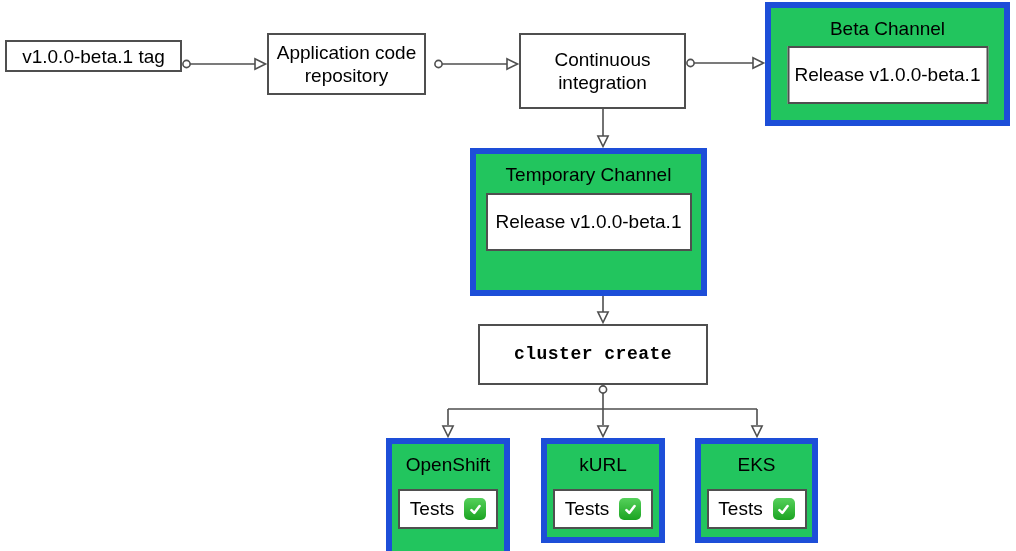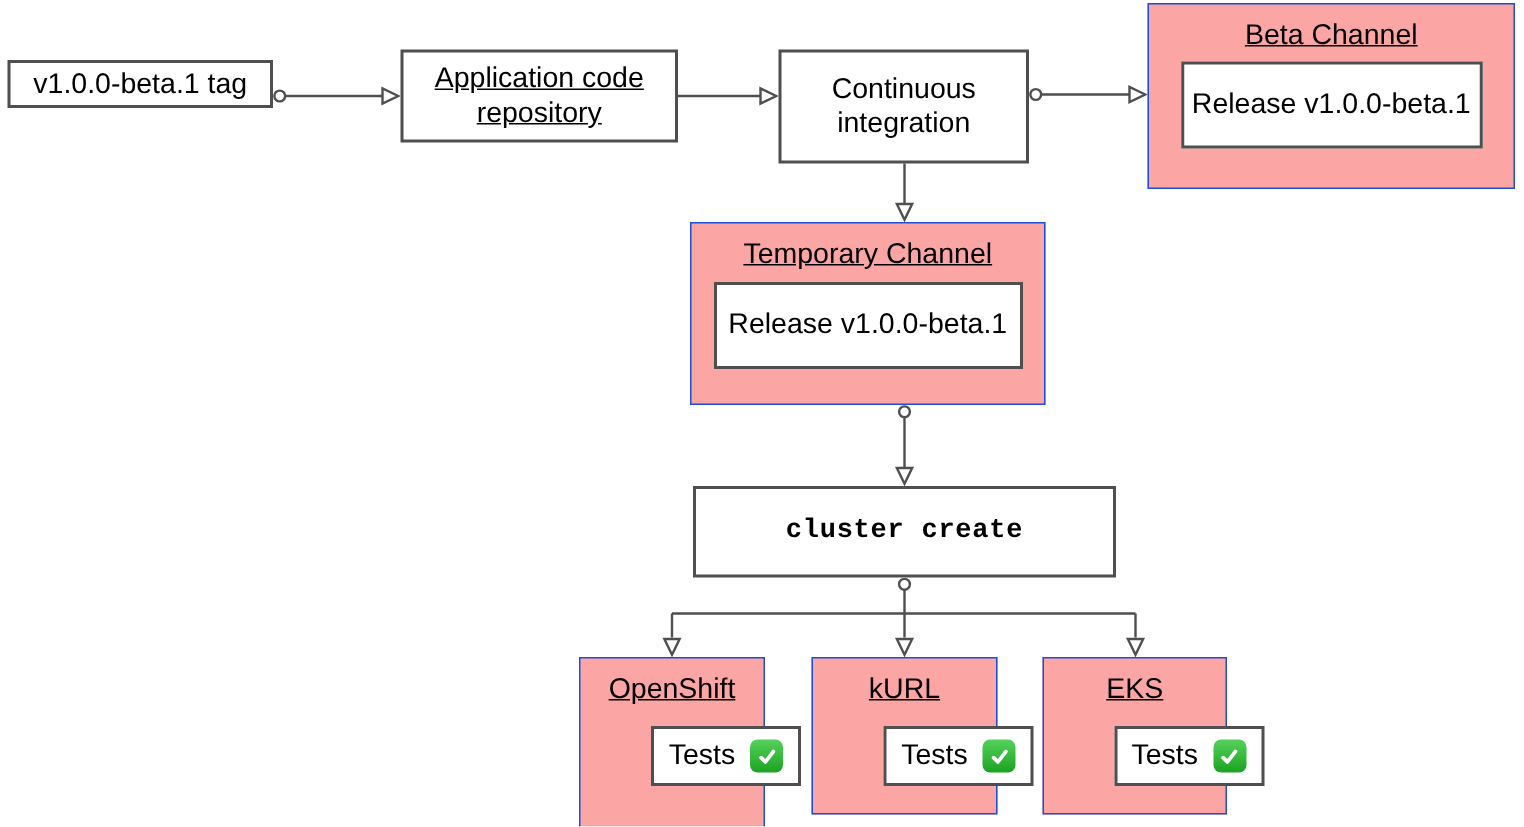--- a/index.html
+++ b/index.html
@@ -34,45 +34,43 @@
     line-height: 23px;
   }
   .node.mono {
     font-family: "Liberation Mono", "DejaVu Sans Mono", monospace;
     font-weight: bold;
     font-size: 18px;
     letter-spacing: 0.5px;
   }
   .group {
     position: absolute;
-    background: #fca5a5;
-    border: 1px solid #1d4ed8;
+    background: #22c55e;
+    border: 6px solid #1d4ed8;
     box-sizing: border-box;
     text-align: center;
-    text-decoration: underline;
   }
   .group-title {
     margin-top: 9px;
     line-height: 23px;
   }
   .inner {
     position: absolute;
     left: 50%;
     transform: translateX(-50%);
     background: #ffffff;
     border: 2px solid #4f4f4f;
     box-sizing: border-box;
     display: flex;
     align-items: center;
     justify-content: center;
     text-align: center;
   }
   .tests {
     gap: 10px;
-    margin-left: 36px;
   }
   .check {
     width: 22px;
     height: 22px;
     border-radius: 5px;
     background: linear-gradient(180deg, #55d15b 0%, #1ba321 100%);
     display: inline-flex;
     align-items: center;
     justify-content: center;
     flex: 0 0 auto;
@@ -107,43 +105,43 @@
       <path d="M448 436.5 L442.9 426 L453.1 426 Z"></path>
       <path d="M603 436.5 L597.9 426 L608.1 426 Z"></path>
       <path d="M757 436.5 L751.9 426 L762.1 426 Z"></path>
     </g>
   </svg>
 
   <div class="node" style="left:5px; top:40px; width:177px; height:32px;">
     <span>v1.0.0-beta.1 tag</span>
   </div>
 
-  <div class="node" style="left:267px; top:33px; width:185px; height:62px;text-decoration:underline;">
+  <div class="node" style="left:267px; top:33px; width:159px; height:62px;">
     <span>Application code repository</span>
   </div>
 
   <div class="node" style="left:519px; top:33px; width:167px; height:76px;">
     <span>Continuous integration</span>
   </div>
 
   <div class="group" style="left:765px; top:2px; width:245px; height:124px;">
     <div class="group-title">Beta Channel</div>
     <div class="inner" style="top:38px; width:201px; height:58px;">
       <span>Release v1.0.0-beta.1</span>
     </div>
   </div>
 
-  <div class="group" style="left:460px; top:148px; width:237px; height:122px;">
+  <div class="group" style="left:470px; top:148px; width:237px; height:148px;">
     <div class="group-title">Temporary Channel</div>
     <div class="inner" style="top:39px; width:206px; height:58px;">
       <span>Release v1.0.0-beta.1</span>
     </div>
   </div>
 
-  <div class="node mono" style="left:462px; top:324px; width:282px; height:61px;">
+  <div class="node mono" style="left:478px; top:324px; width:230px; height:61px;">
     <span>cluster create</span>
   </div>
 
   <div class="group" style="left:386px; top:438px; width:124px; height:133px;">
     <div class="group-title">OpenShift</div>
     <div class="inner tests" style="top:45px; width:100px; height:40px;">
       <span>Tests</span>
       <span class="check">
         <svg width="15" height="15" viewBox="0 0 24 24">
           <path d="M5.5 13 L10 17.5 L18.5 6.5" fill="none" stroke="#ffffff" stroke-width="4" stroke-linecap="round" stroke-linejoin="round"></path>

